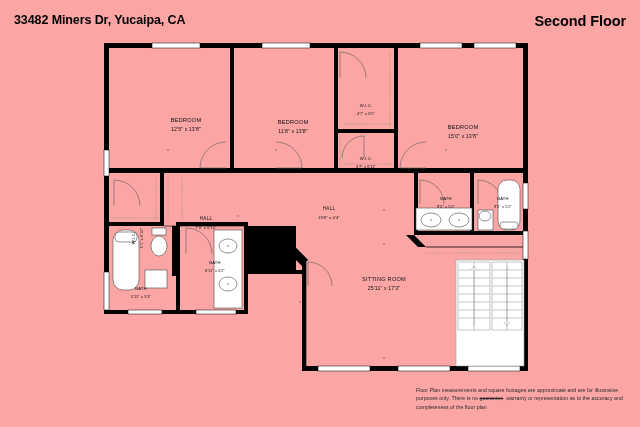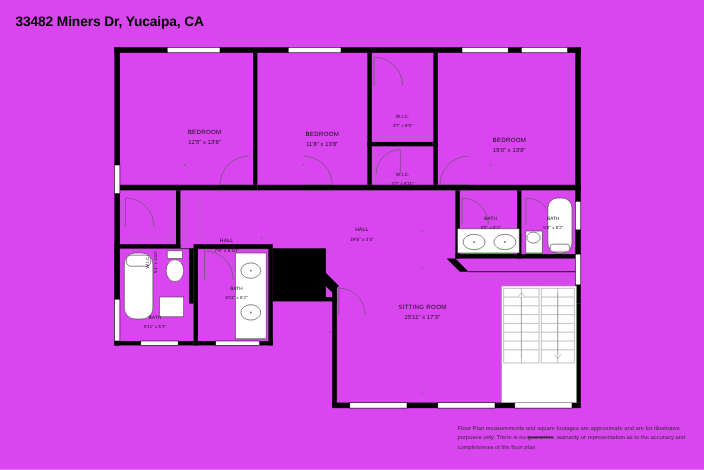--- a/index.html
+++ b/index.html
@@ -12,21 +12,21 @@
     height: 427px;
     font-family: "Liberation Sans", sans-serif;
     color: #000000;
     position: relative;
     overflow: hidden;
   }
   #page {
     position: relative;
     width: 640px;
     height: 427px;
-    background: #d946ef;
+    background: #fca5a5;
   }
   .hdr {
     position: absolute;
     top: 13px;
     font-weight: bold;
     font-size: 12.5px;
     letter-spacing: -0.1px;
     white-space: nowrap;
   }
   #addr { left: 14px; }
@@ -76,20 +76,21 @@
   .stair { stroke: #9a9a9a; fill: #ffffff; stroke-width: 0.55; }
   .dash { stroke: #8d8d8d; stroke-width: 0.55; stroke-dasharray: 1.4 1.1; fill: none; }
   .dot { fill: #6d6d6d; }
 </style>
 </head>
 <body>
 
 <div id="page">
 
   <div class="hdr" id="addr">33482 Miners Dr, Yucaipa, CA</div>
+  <div class="hdr" id="floor">Second Floor</div>
 
   <div id="planwrap">
   <svg width="640" height="350" viewBox="0 0 640 350" xmlns="http://www.w3.org/2000/svg">
 
     <g>
 
       <rect class="wall" x="104" y="11" width="424" height="5"></rect>
 
       <rect class="wall" x="104" y="11" width="5" height="136"></rect>
 

